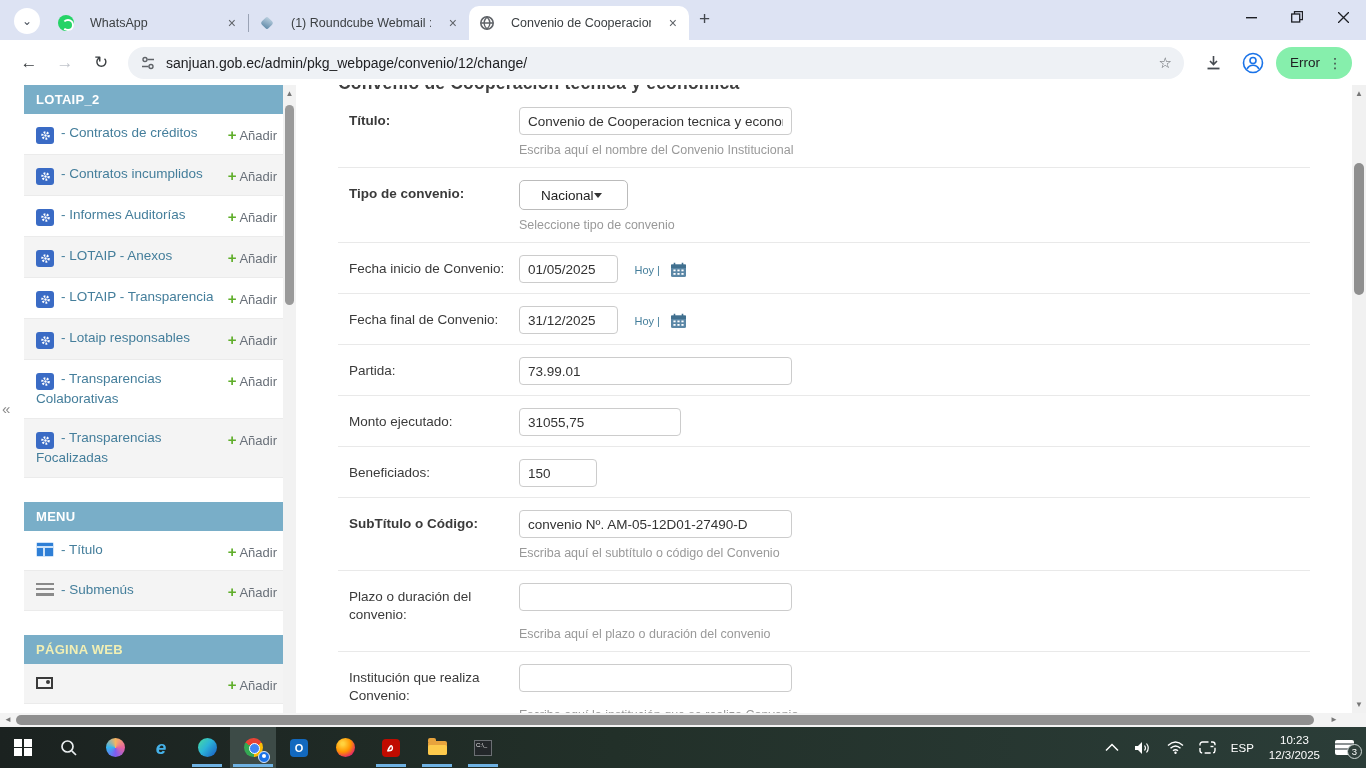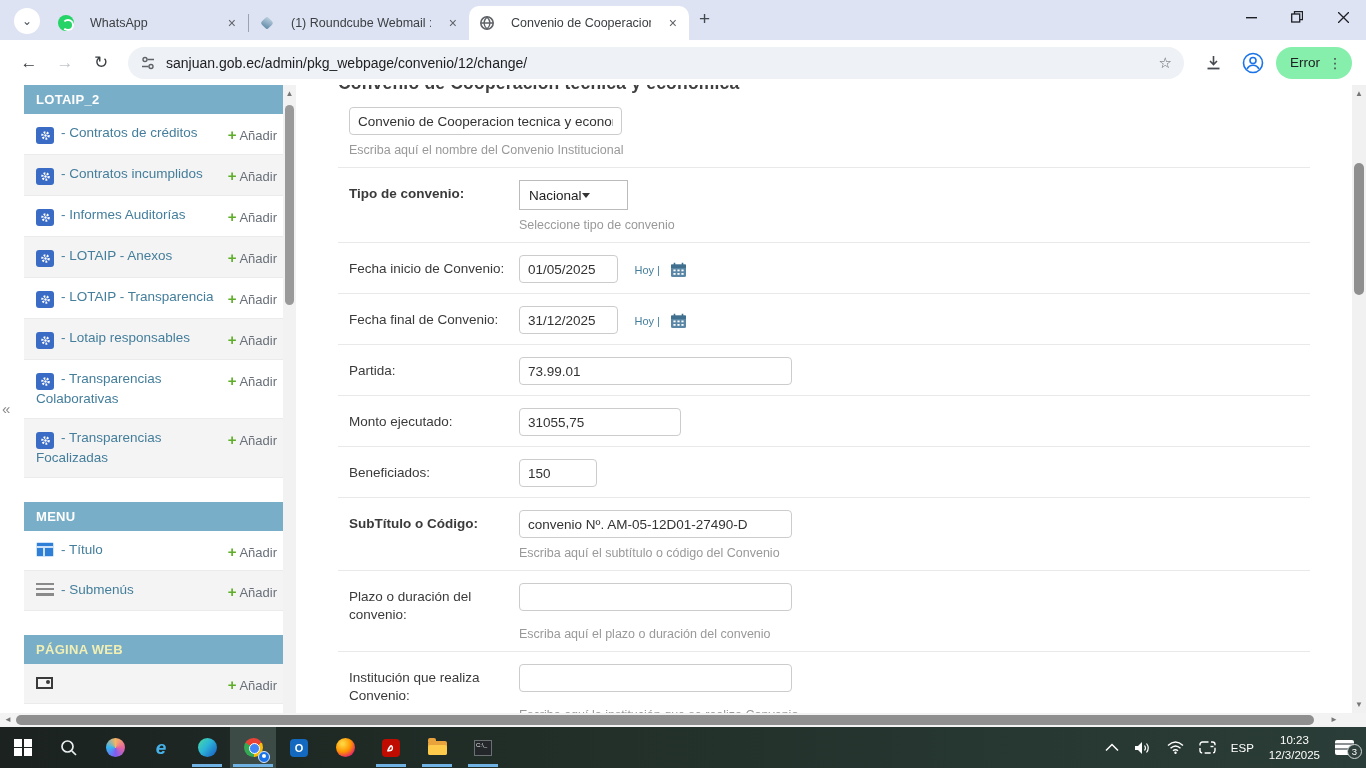--- a/index.html
+++ b/index.html
@@ -67,22 +67,22 @@
   .hclip{height:10px;overflow:hidden}
   .hclip h1{font-size:17.5px;font-weight:700;color:#3f3f3f;margin-top:-12px;letter-spacing:.2px}
   .formwrap{width:972px}
   .frow{display:flex;padding:12px 0 10px 11px;border-bottom:1px solid #e9e9e9}
   .flabel{width:158px;margin-right:12px;padding-top:5px;font-size:13.5px;color:#3a3a3a;line-height:1.35}
   .flabel.req{font-weight:700}
   .fctl{flex:1}
   .finput{height:28px;border:1px solid #ccc;border-radius:4px;padding:0 8px;font-size:13.5px;color:#333;outline:none;background:#fff}
   .w-lg{width:273px}.w-md{width:162px}.w-sm{width:78px}.w-dt{width:99px}
   .fhelp{margin-top:8px;font-size:12.5px;color:#999}
-  .fselect{display:inline-flex;width:109px;height:30px;border:1px solid #bbb;border-radius:0;
-    align-items:center;padding:0 9px;font-size:13.5px;color:#222}
+  .fselect{display:inline-flex;width:109px;height:30px;border:1px solid #bbb;border-radius:5px;
+    align-items:center;padding:0 21px;font-size:13.5px;color:#222}
   .caret{width:0;height:0;border-left:4px solid transparent;border-right:4px solid transparent;border-top:5px solid #333}
   .hoy{color:#447e9b;font-size:11px;margin-left:12px}
   .cal{vertical-align:-4px;margin-left:6px}
 
   .vscroll{width:14px;background:#f1f1f1;position:relative}
   .vscroll .thumb{position:absolute;left:2px;top:78px;width:10px;height:132px;background:#8f8f8f;border-radius:6px}
 
   .hscroll{height:14px;background:#f3f3f3;position:relative}
   .hscroll .thumb{position:absolute;left:16px;top:2px;width:1298px;height:10px;background:#8f8f8f;border-radius:5px}
   .harrow{position:absolute;top:0;width:16px;height:14px;text-align:center;color:#777;font-size:8px;line-height:14px}
@@ -309,20 +309,21 @@
     <div class="thumb"></div>
   </div>
 
   <div class="main">
     <div class="hclip">
         <h1>Convenio de Cooperacion tecnica y economica</h1>
       </div>
     <div class="formwrap">
 
       <div class="frow">
+        <label class="flabel req">Título:</label>
         <div class="fctl">
           <input class="finput w-lg" value="Convenio de Cooperacion tecnica y economic" style="">
           <div class="fhelp">Escriba aquí el nombre del Convenio Institucional</div>
         </div>
       </div>
 
       <div class="frow">
         <label class="flabel req">Tipo de convenio:</label>
         <div class="fctl">
           <div class="fselect">

